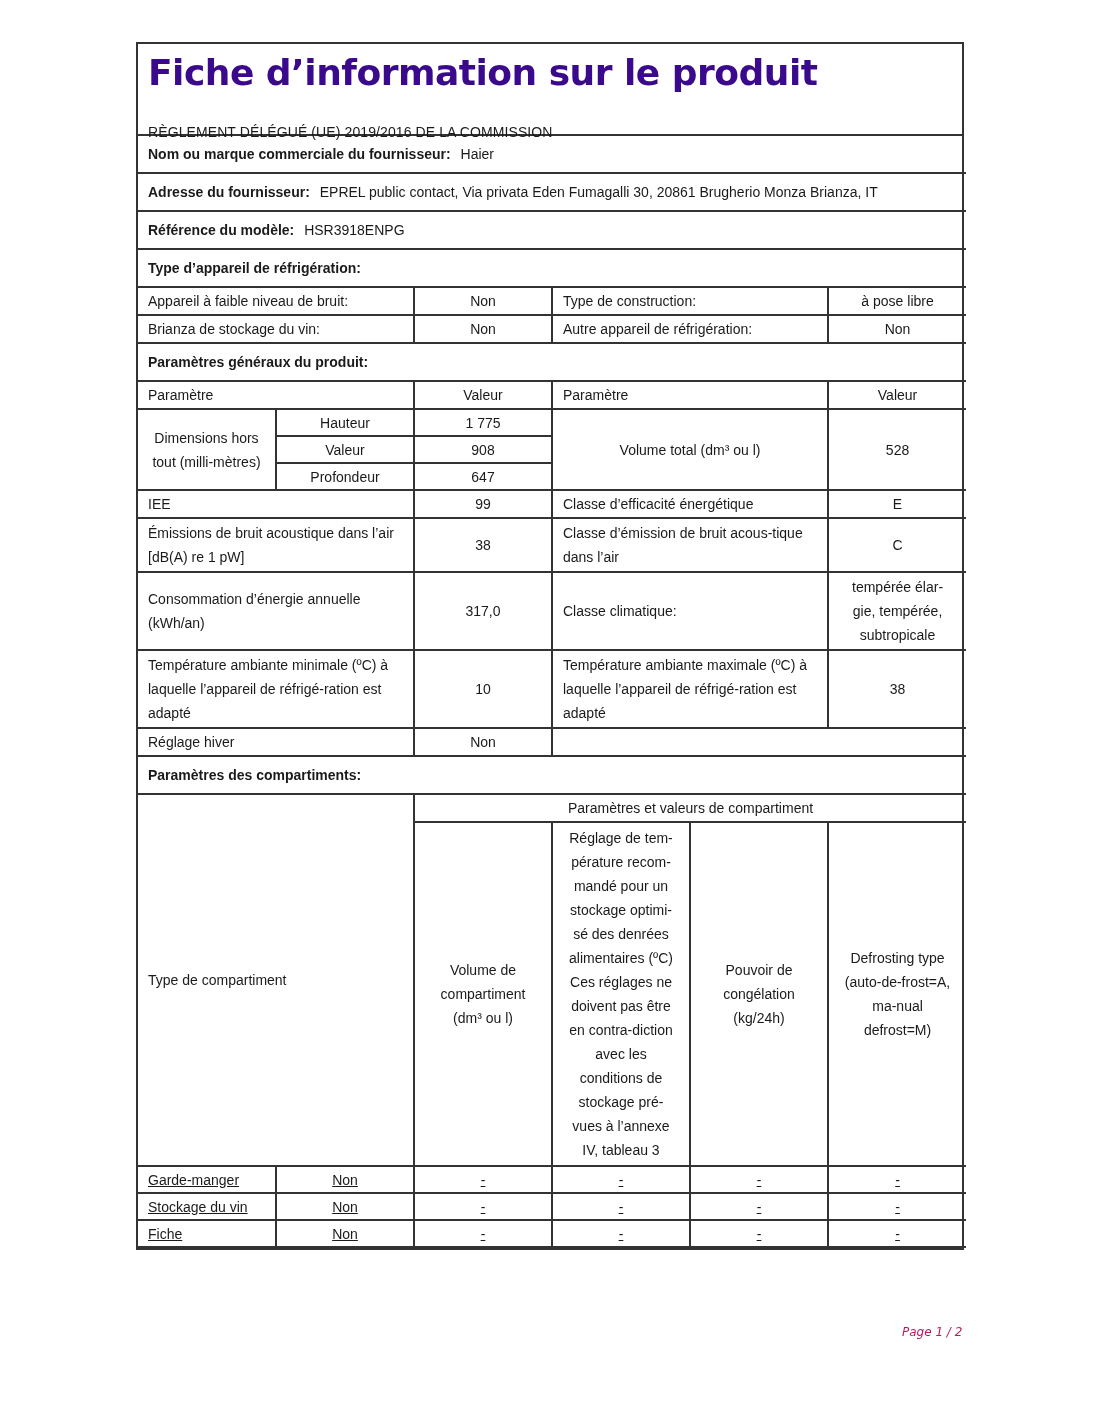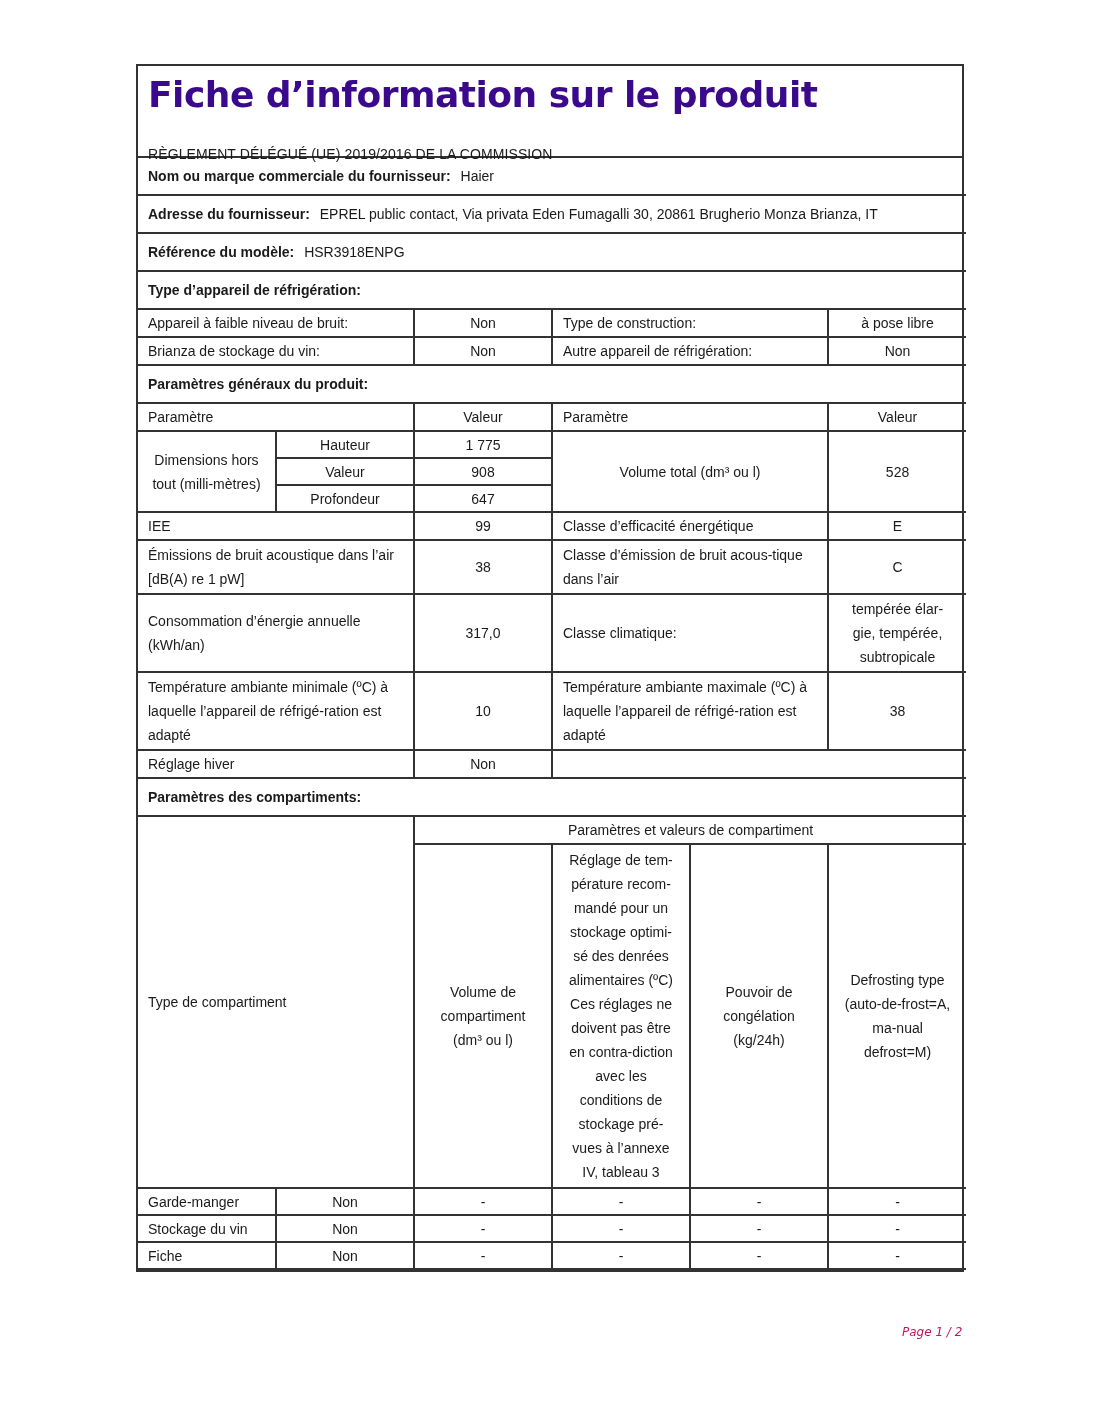--- a/index.html
+++ b/index.html
@@ -1,29 +1,29 @@
 <!DOCTYPE html>
 <html><head>
 <meta charset="utf-8">
 <style>
   html, body { margin:0; padding:0; background:#ffffff; }
   body { width:1100px; height:1422px; position:relative; font-family:"Liberation Sans", sans-serif; color:#1a1a1a; }
-  .sheet { position:absolute; left:136px; top:64px; width:828px; border:2px solid #333; box-sizing:border-box; }
+  .sheet { position:absolute; left:136px; top:42px; width:828px; border:2px solid #333; box-sizing:border-box; }
   .title-block { padding:6px 10px 0 10px; border-bottom:2px solid #333; height:92px; box-sizing:border-box; }
   .title { font-family:"DejaVu Sans", sans-serif; font-weight:bold; font-size:36px; color:#3b0a8c; letter-spacing:-0.5px; line-height:46px; margin:0; }
   .subtitle { font-size:14px; margin-top:28px; letter-spacing:0.1px; }
   table { border-collapse:collapse; width:100%; table-layout:fixed; }
   td { border:2px solid #333; font-size:14px; padding:0 10px; line-height:24px; vertical-align:middle; }
   table tr:first-child td { border-top:none; }
   td:first-child { border-left:none; }
   td:last-child { border-right:none; }
   .b { font-weight:bold; }
   .c { text-align:center; padding:0 13px; }
   .row28 td { height:26px; }
-  .row27 td { height:25px; }
+  .row27 td { height:25px;text-decoration:underline; }
   .sect td { height:36px; }
   .small td { height:25px;text-align:center; }
   .label-inline { font-weight:bold; margin-right:6px; }
   .page-num { position:absolute; left:902px; top:1325px; font-size:12px; color:#be185d; font-family:"DejaVu Sans", sans-serif;font-style:italic; }
 </style>
 </head>
 <body>
 
 <div class="sheet">
   <div class="title-block">

